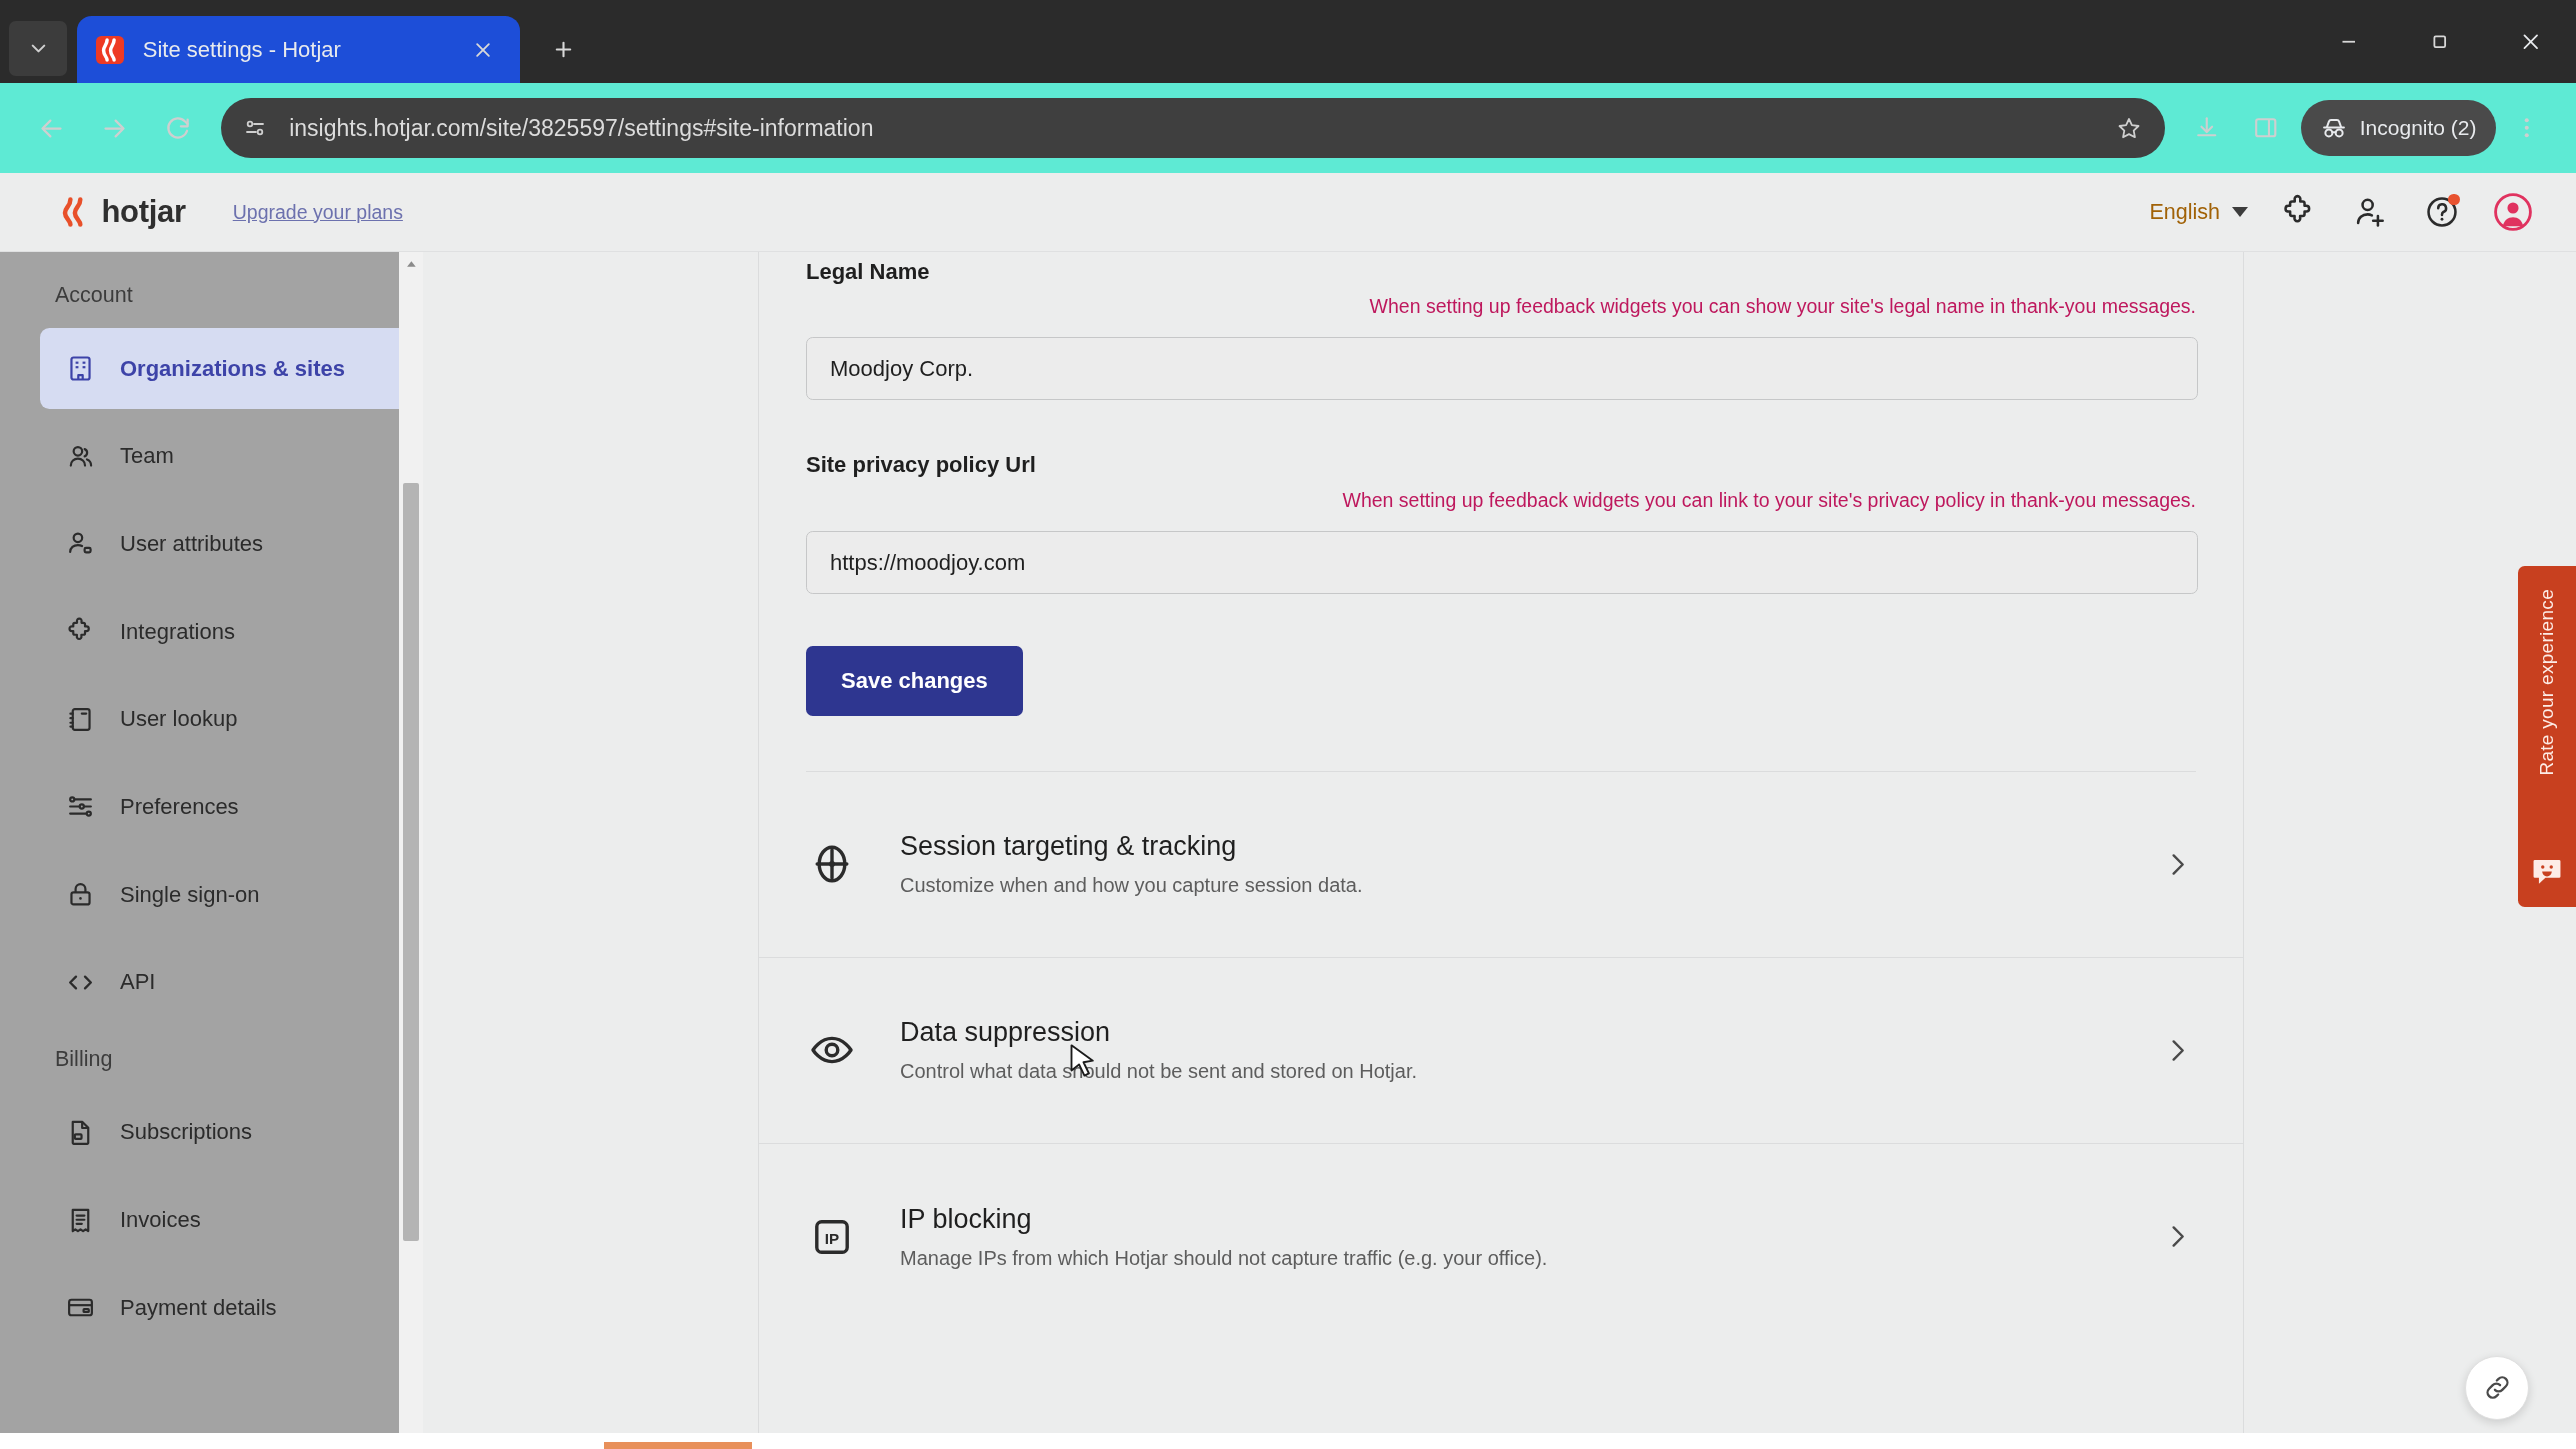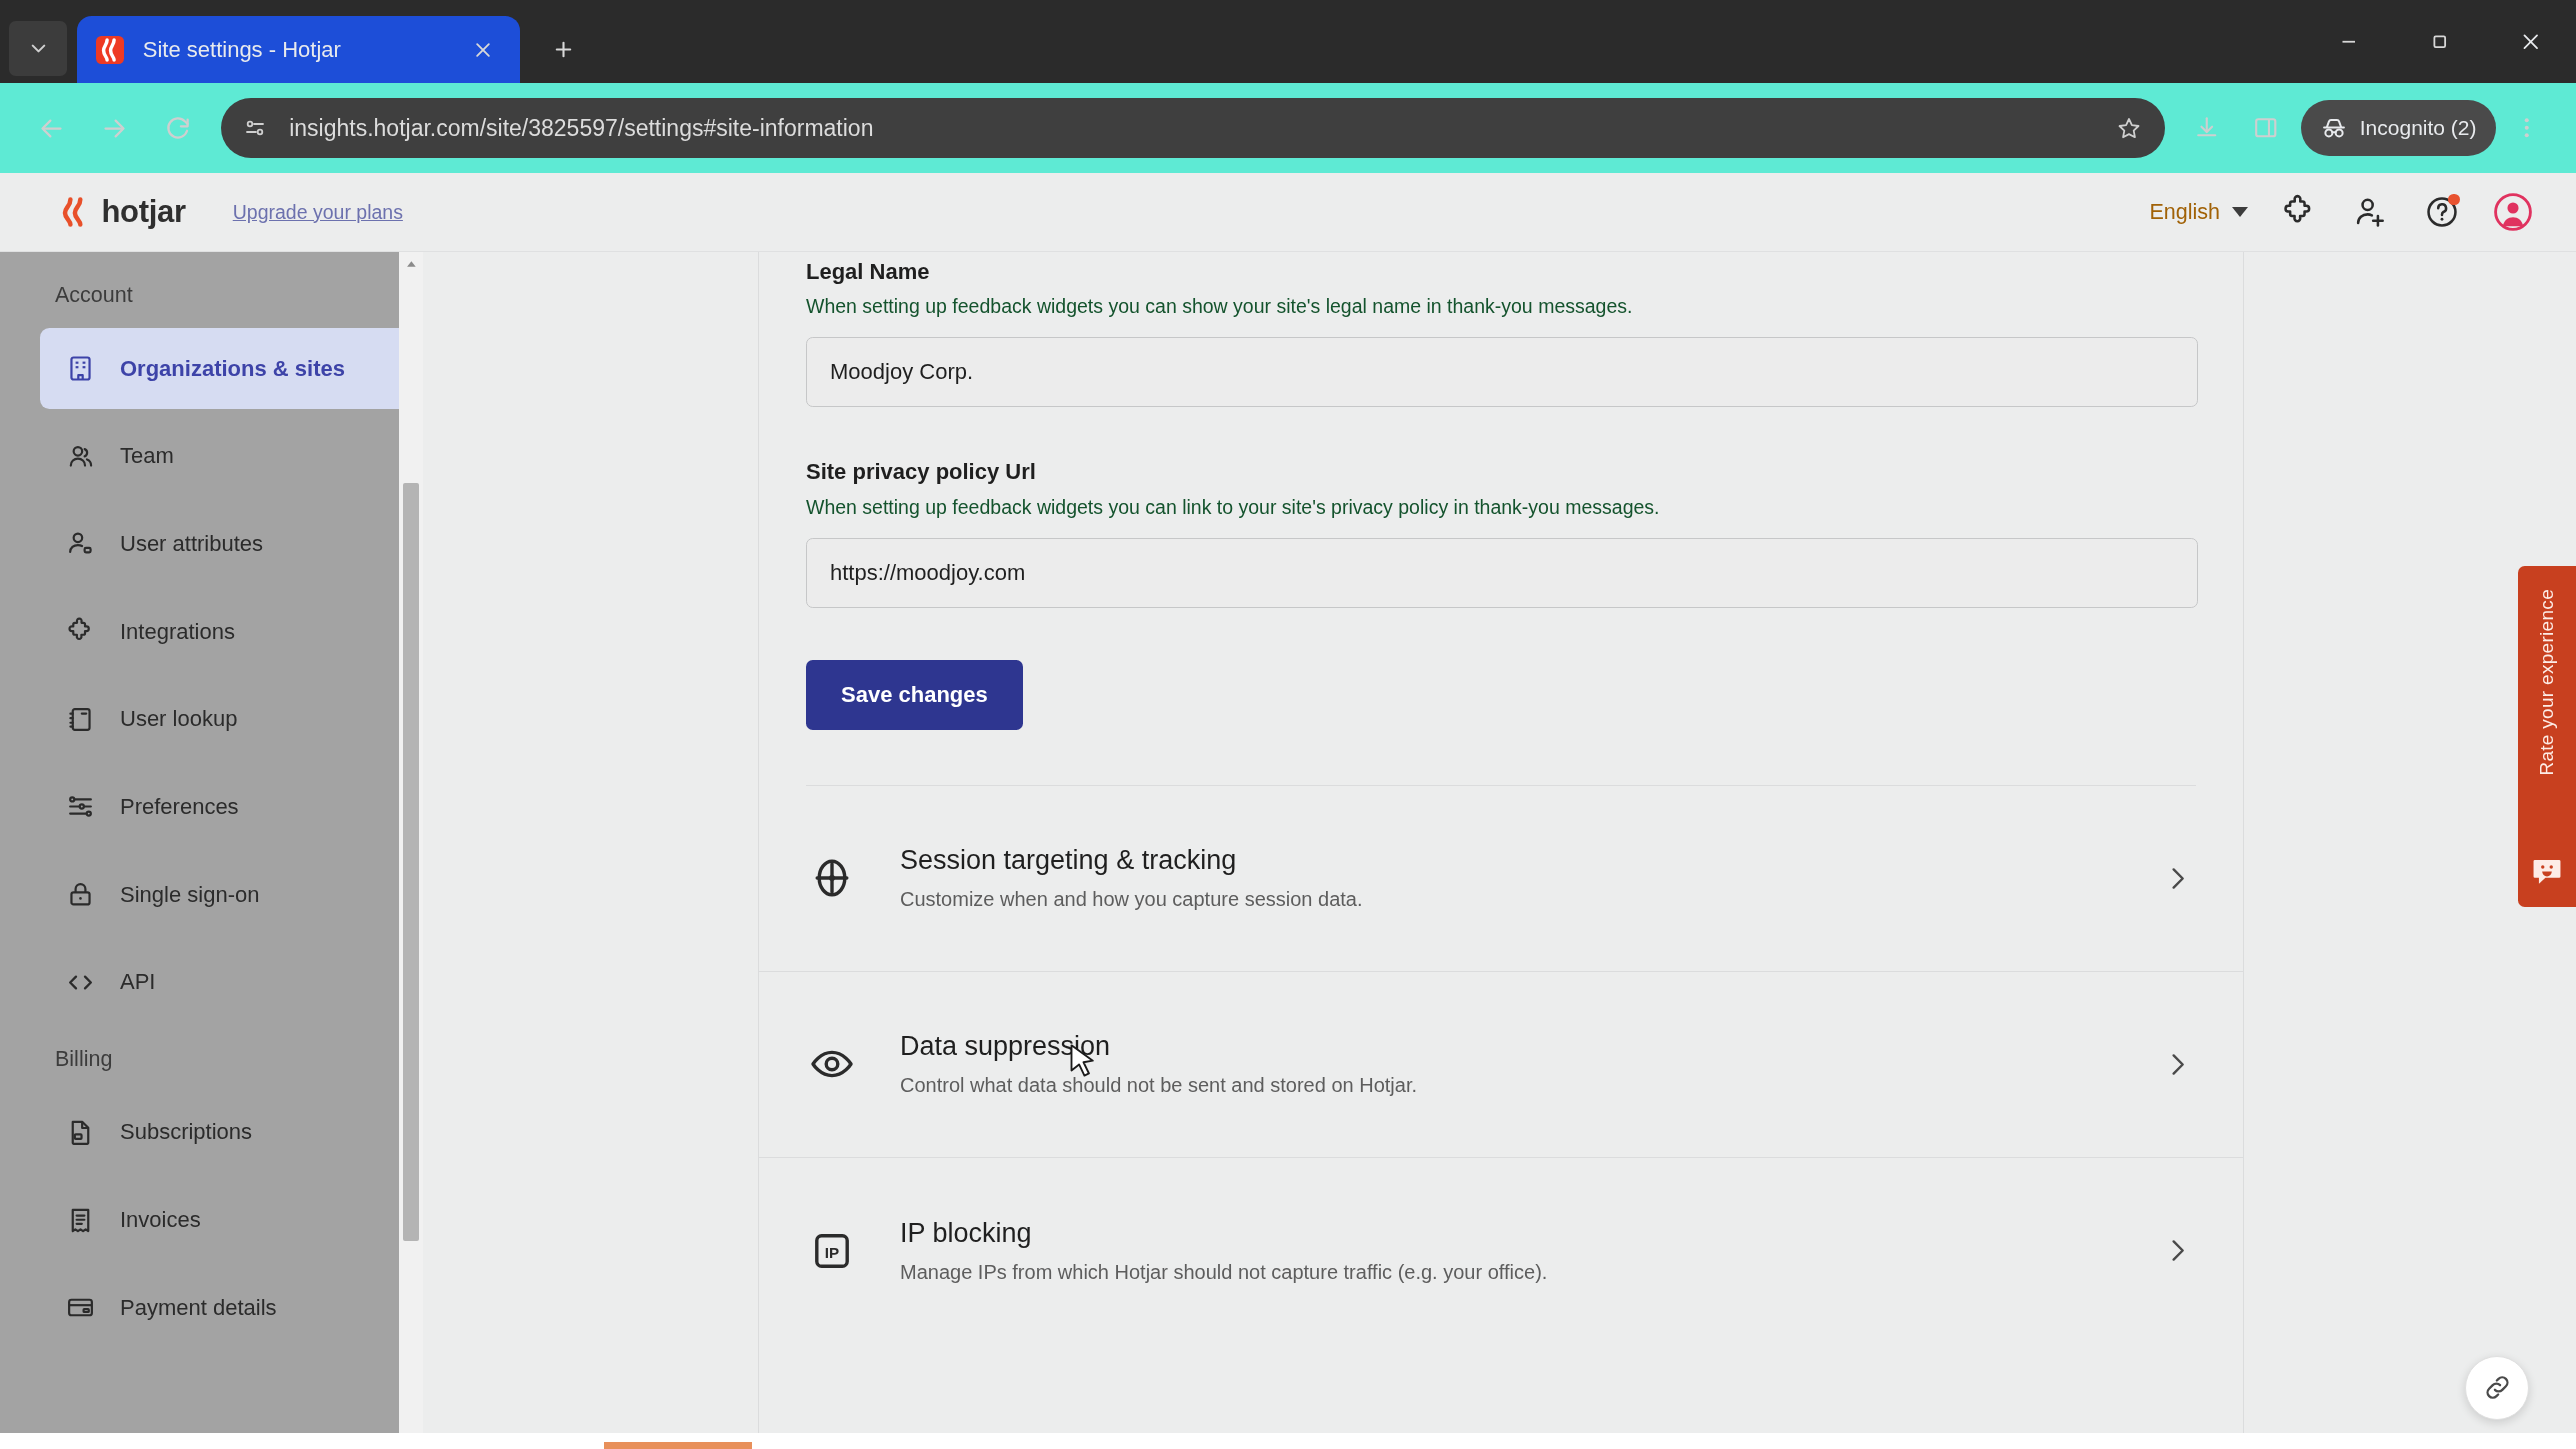--- a/index.html
+++ b/index.html
@@ -127,23 +127,23 @@
   .content { flex: 1; background: #eceded; position: relative; overflow: hidden; }
   .card {
     position: absolute; left: 335px; top: 0; width: 1486px; background: #eceded;
     border-left: 0.7px solid #dbdcdd; border-right: 0.7px solid #dbdcdd;
     min-height: 100%;
   }
   .card-inner { padding: 0 47px; }
 
   .field { padding-top: 0; }
   .field-label { font-size: 22px; color: #1f1f1f; font-weight: 700; }
-  .field-help { font-size: 19.5px; color: #14532d; margin-top: 10.7px; }
+  .field-help { font-size: 19.5px; color: #be185d; margin-top: 10.7px; text-align: right; }
   .field-input {
-    margin-top: 19px; height: 70px; border: 0.7px solid #c6c7c8; border-radius: 6.7px;
+    margin-top: 19px; height: 63px; border: 0.7px solid #c6c7c8; border-radius: 6.7px;
     background: #ececec; display: flex; align-items: center; padding: 0 23px;
     font-size: 22px; color: #1f1f1f; width: 1392px;
   }
   .field-spacer { height: 52px; }
 
   .save-btn {
     margin-top: 52px; display: inline-flex; align-items: center; justify-content: center;
     height: 70px; padding: 0 35px; border-radius: 6.7px; background: #2e3690;
     color: #ffffff; font-size: 22px; font-weight: 700; position: relative;
   }

